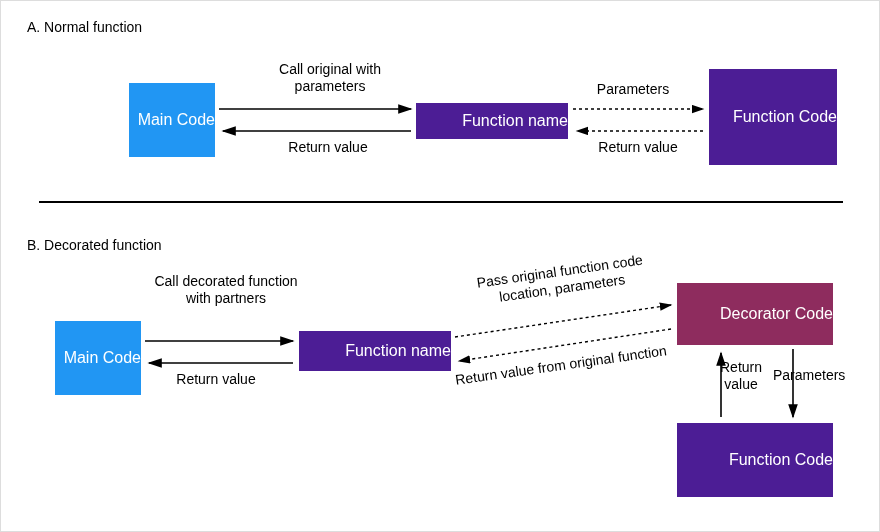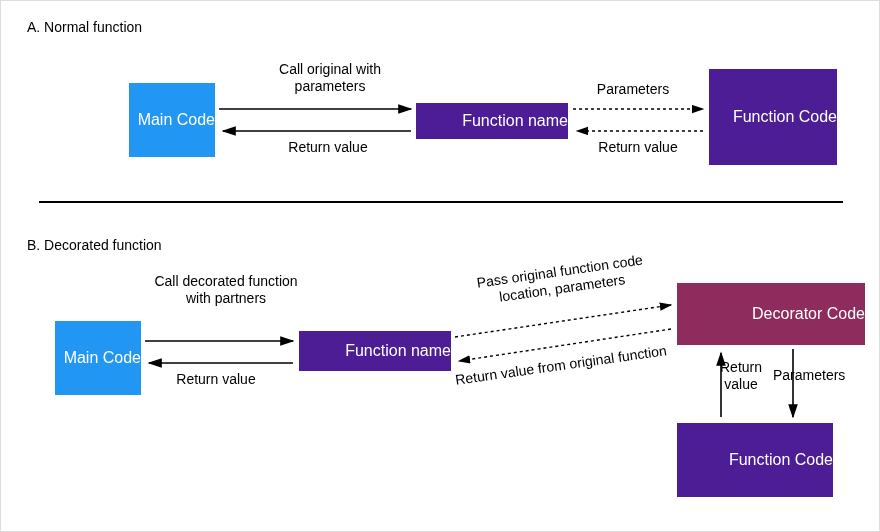--- a/index.html
+++ b/index.html
@@ -82,21 +82,21 @@
   <div class="heading" style="left:26px; top:236px;">B. Decorated function</div>
 
   <div class="box blue" style="left:54px; top:320px; width:86px; height:74px;">
     <span>Main Code</span>
   </div>
 
   <div class="box green" style="left:298px; top:330px; width:152px; height:40px;">
     <span>Function name</span>
   </div>
 
-  <div class="box purple" style="left:676px; top:282px; width:188px; height:62px;">
+  <div class="box purple" style="left:676px; top:282px; width:156px; height:62px;">
     <span>Decorator Code</span>
   </div>
 
   <div class="box green" style="left:676px; top:422px; width:156px; height:74px;">
     <span>Function Code</span>
   </div>
 
   <div class="label" style="left:150px; top:272px; width:150px; text-align:center;">Call decorated function with partners</div>
   <div class="label" style="left:160px; top:370px; width:110px;">Return value</div>
   <div class="label" style="left:450px; top:262px; width:220px; transform:rotate(-8deg);">Pass original function code location, parameters</div>

